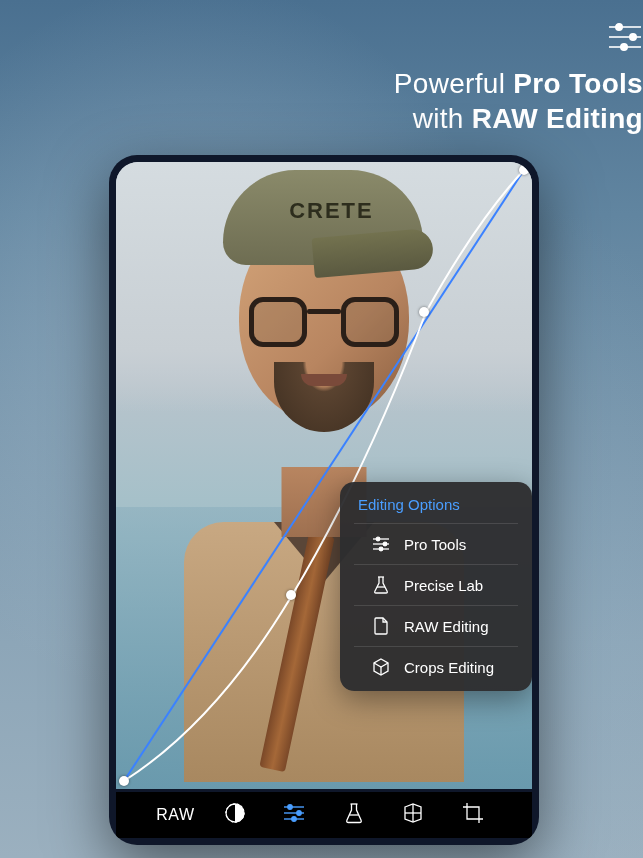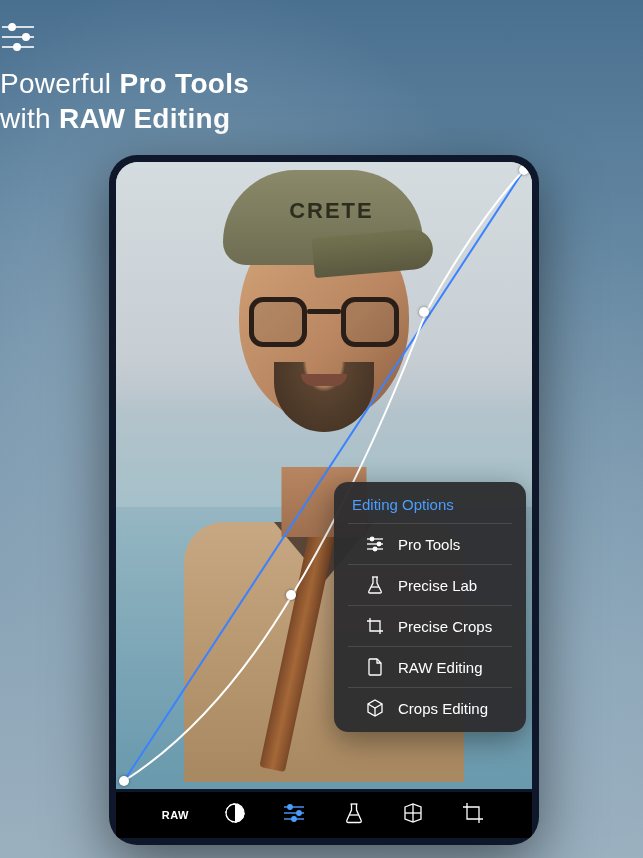--- a/index.html
+++ b/index.html
@@ -16,21 +16,21 @@
       position: relative;
     }
     .bg-blur {
       position: absolute;
       inset: 0;
       background: radial-gradient(ellipse at 30% 40%, rgba(180,200,215,0.4) 0%, transparent 50%),
                   radial-gradient(ellipse at 70% 70%, rgba(150,180,200,0.3) 0%, transparent 50%);
     }
     .header {
       position: relative;
-      text-align: left;
+      text-align: right;
       padding-top: 22px;
     }
     .header-icon {
       display: inline-block;
       margin-bottom: 10px;
     }
     .headline {
       color: #fff;
       font-size: 28px;
       line-height: 1.25;
@@ -211,21 +211,21 @@
       width: 10px;
       height: 10px;
       background: #fff;
       border-radius: 50%;
       transform: translate(-50%, -50%);
       box-shadow: 0 0 3px rgba(0,0,0,0.5);
     }
     
     .popup {
       position: absolute;
-      right: 6px;
+      right: 0;
       top: 320px;
       width: 192px;
       background: rgba(45,45,47,0.96);
       border-radius: 14px;
       padding: 12px 0 4px;
       box-shadow: 0 8px 30px rgba(0,0,0,0.4);
     }
     .popup-title {
       color: #4a9eff;
       font-size: 15px;
@@ -277,22 +277,22 @@
       height: 40px;
       cursor: pointer;
     }
     .tb-item.active svg {
       stroke: #4a9eff;
     }
     .tb-item.active circle.fill {
       fill: #4a9eff;
     }
     .raw-label {
-      font-weight: 700;
-      font-size: 11px;
+      font-weight: 400;
+      font-size: 16px;
       letter-spacing: 0.5px;
     }
     svg {
       overflow: visible;
     }
   </style>
 </head>
 <body>
 
 <div class="bg-blur"></div>
@@ -367,29 +367,20 @@
         <span class="pi-icon">
           <svg width="16" height="18" viewBox="0 0 16 18" stroke="#fff" stroke-width="1.3" fill="none">
             <path d="M6 1 L6 7 L2 15 Q1 17 3 17 L13 17 Q15 17 14 15 L10 7 L10 1"></path>
             <line x1="5" y1="1" x2="11" y2="1"></line>
             <line x1="4" y1="11" x2="12" y2="11"></line>
           </svg>
         </span>
         <span>Precise Lab</span>
       </div>
 
-      <div class="popup-item">
-        <span class="pi-icon">
-          <svg width="18" height="18" viewBox="0 0 18 18" stroke="#fff" stroke-width="1.3" fill="none">
-            <path d="M4 1 L4 14 L17 14"></path>
-            <path d="M1 4 L14 4 L14 17"></path>
-          </svg>
-        </span>
-        <span>Precise Crops</span>
-      </div>
 
       <div class="popup-item">
         <span class="pi-icon">
           <svg width="14" height="18" viewBox="0 0 14 18" stroke="#fff" stroke-width="1.3" fill="none">
             <path d="M2 1 L9 1 L13 5 L13 16 Q13 17 12 17 L2 17 Q1 17 1 16 L1 2 Q1 1 2 1 Z"></path>
             <path d="M9 1 L9 5 L13 5"></path>
           </svg>
         </span>
         <span>RAW Editing</span>
       </div>

